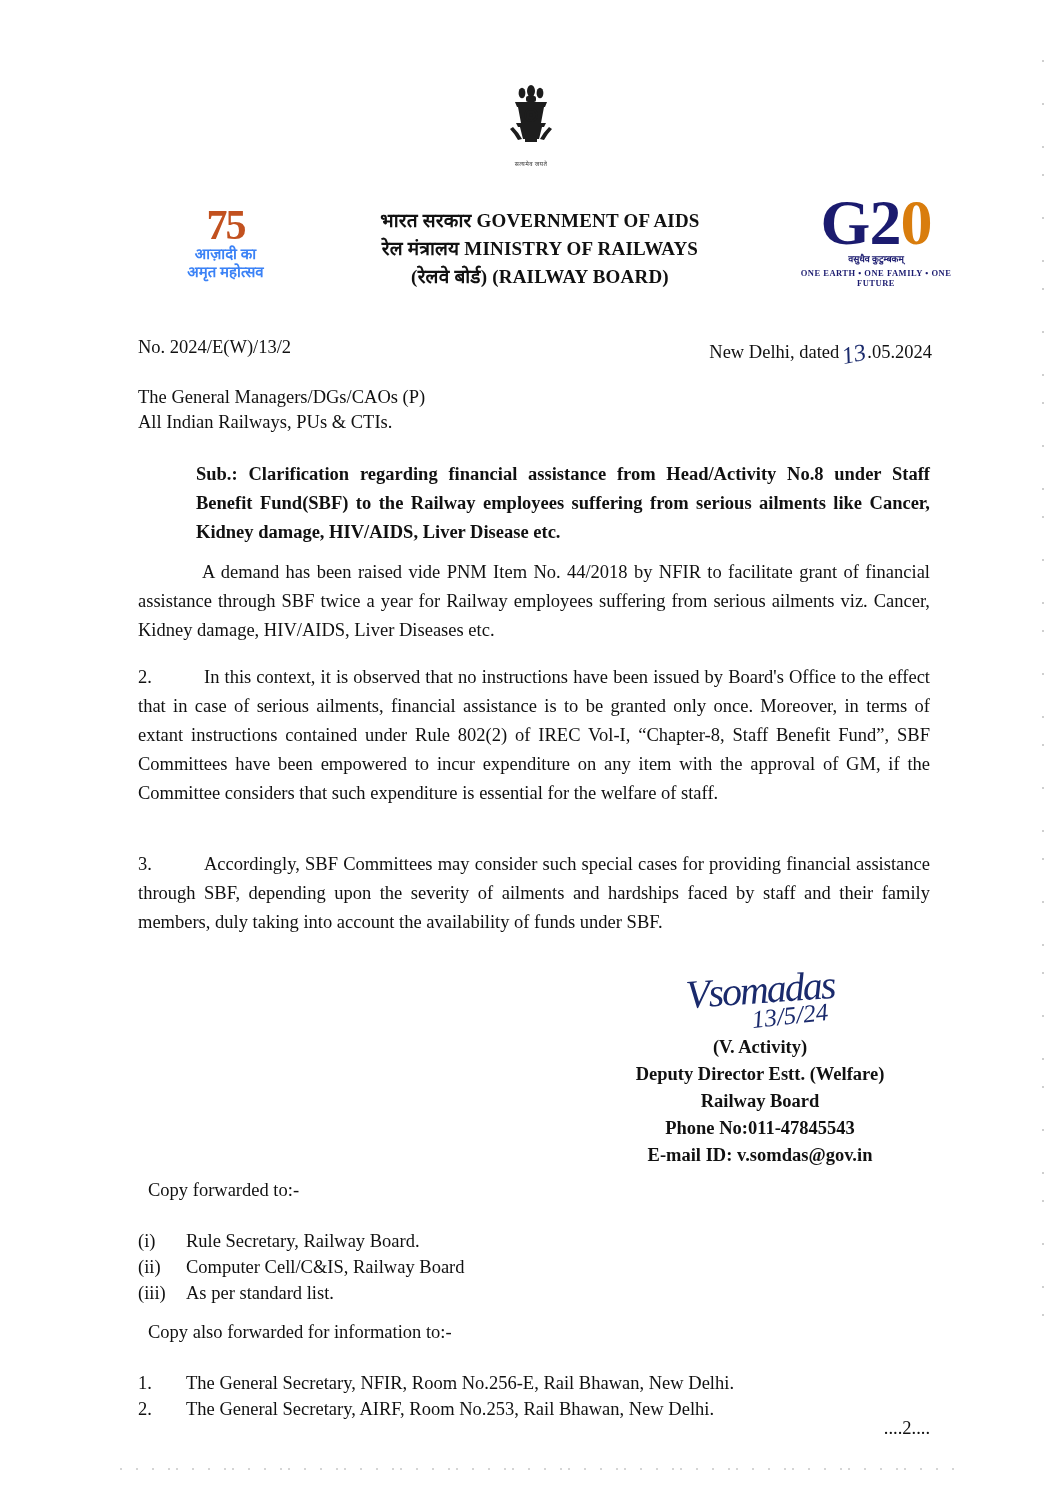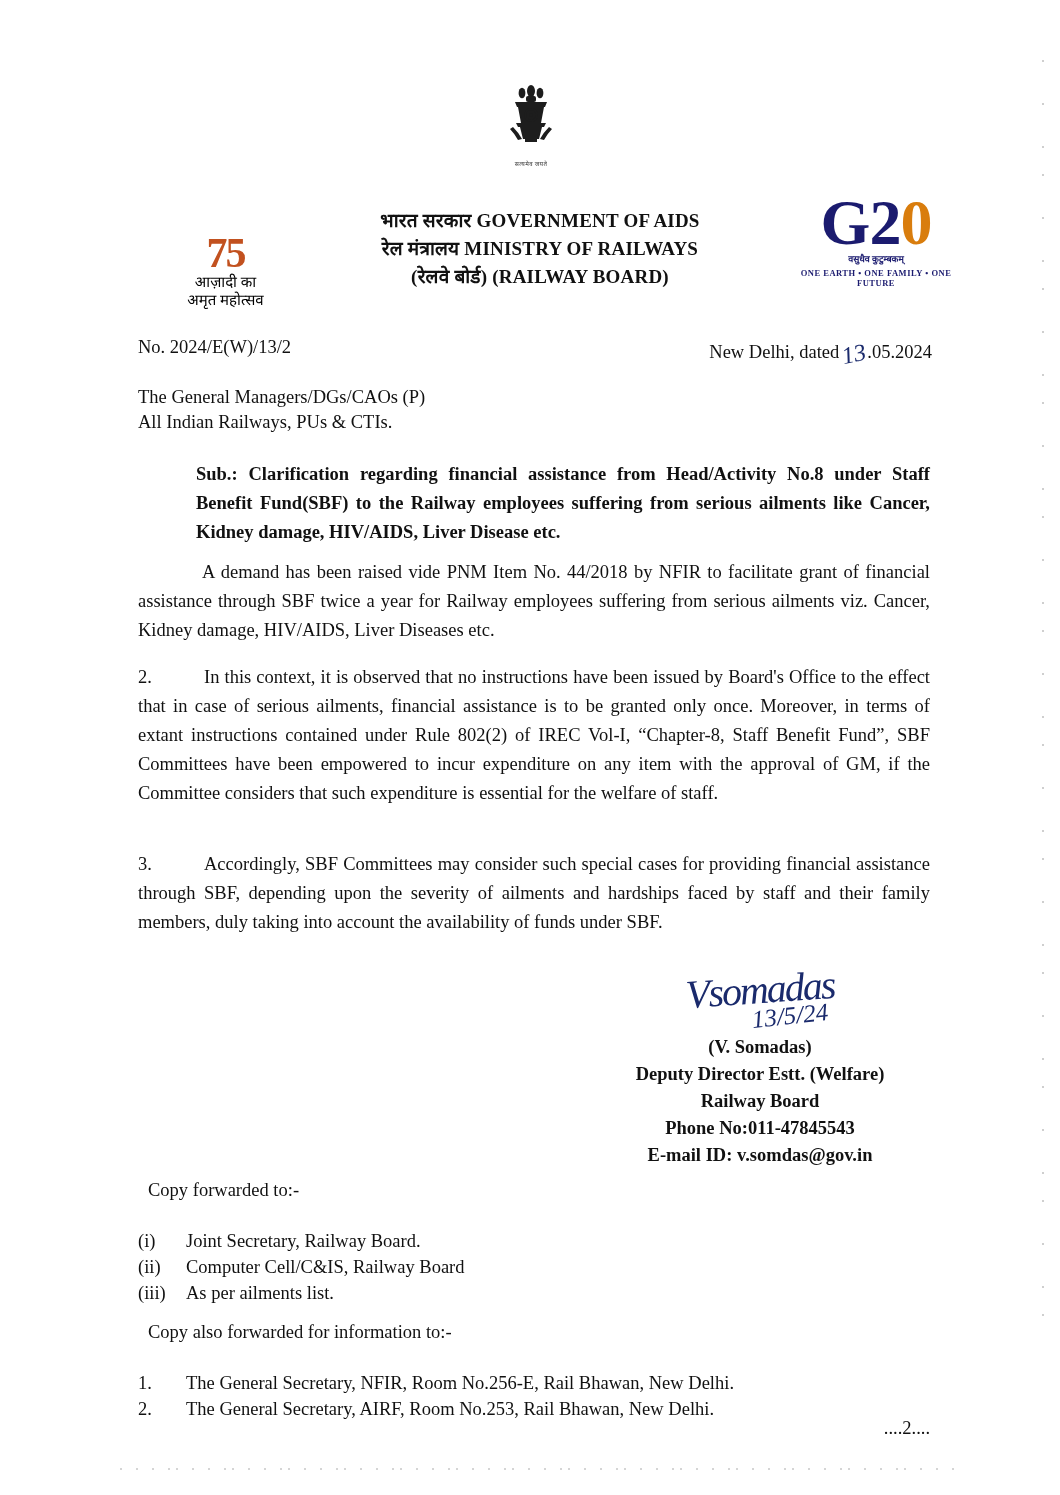--- a/index.html
+++ b/index.html
@@ -44,33 +44,32 @@
   }
 
   
   .azadi {
     position: absolute;
     left: 138px;
     top: 205px;
     width: 175px;
     text-align: center;
     color: #1b1b6f;
-    margin-top: 28px;
   }
   .azadi .glyph {
     font-size: 42px;
     line-height: 40px;
     font-weight: bold;
     color: #c2511f;
     letter-spacing: -2px;
   }
   .azadi .l1, .azadi .l2 {
     font-size: 15px;
-    font-weight: normal;
-    color: #000000;
+    font-weight: bold;
+    color: #3b82f6;
     line-height: 18px;
   }
 
   
   .heading {
     position: absolute;
     left: 330px;
     top: 207px;
     width: 420px;
     text-align: center;
@@ -338,33 +337,33 @@
     </div>
 
     <div class="para" id="p3">
       <span class="num">3.</span><span>Accordingly, SBF Committees may consider such special cases for providing financial assistance through SBF, depending upon the severity of ailments and hardships faced by staff and their family members, duly taking into account the availability of funds under SBF.</span>
     </div>
 
     <div class="sign">
       <span class="sign-scribble">Vsomadas</span>
       <span class="sign-date">13/5/24</span>
       <div class="sign-lines">
-        <div>(V. Somadas)</div>
+        <div>(V. Activity)</div>
         <div>Deputy Director Estt. (Welfare)</div>
         <div>Railway Board</div>
         <div>Phone No:011-47845543</div>
         <div>E-mail ID: v.somdas@gov.in</div>
       </div>
     </div>
 
     <div class="copy-head" id="copy-fwd">Copy forwarded to:-</div>
     <div class="list" id="list-roman">
-      <span class="row"><span class="mk">(i)</span><span>Joint Secretary, Railway Board.</span></span>
+      <span class="row"><span class="mk">(i)</span><span>Rule Secretary, Railway Board.</span></span>
       <span class="row"><span class="mk">(ii)</span><span>Computer Cell/C&amp;IS, Railway Board</span></span>
-      <span class="row"><span class="mk">(iii)</span><span>As per ailments list.</span></span>
+      <span class="row"><span class="mk">(iii)</span><span>As per standard list.</span></span>
     </div>
 
     <div class="copy-head" id="copy-info">Copy also forwarded for information to:-</div>
     <div class="list" id="list-num">
       <span class="row"><span class="mk">1.</span><span>The General Secretary, NFIR, Room No.256-E, Rail Bhawan, New Delhi.</span></span>
       <span class="row"><span class="mk">2.</span><span>The General Secretary, AIRF, Room No.253, Rail Bhawan, New Delhi.</span></span>
     </div>
 
     <div class="pagenum">....2....</div>
 

